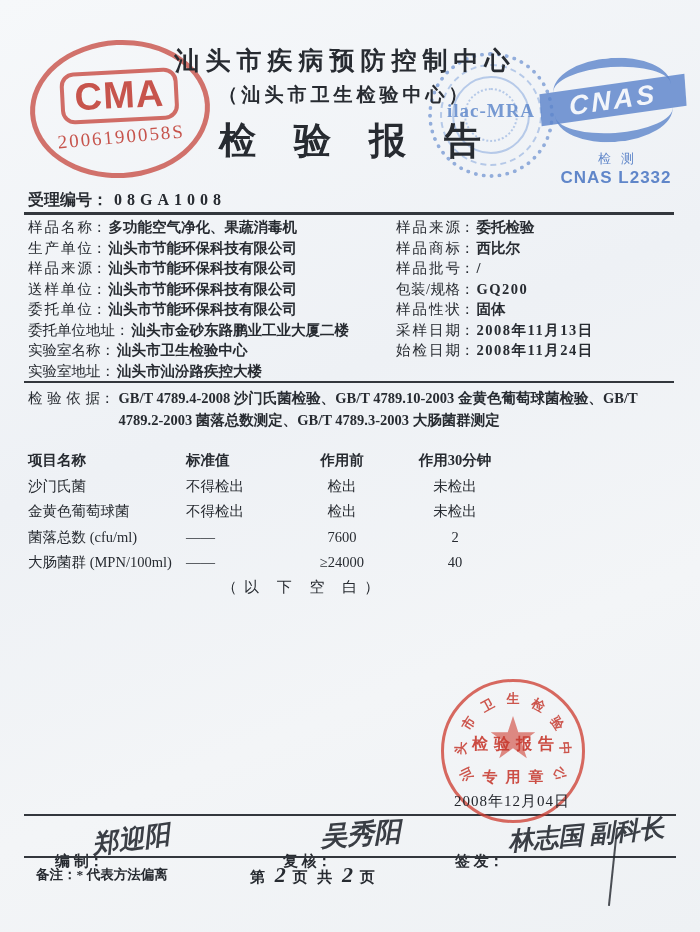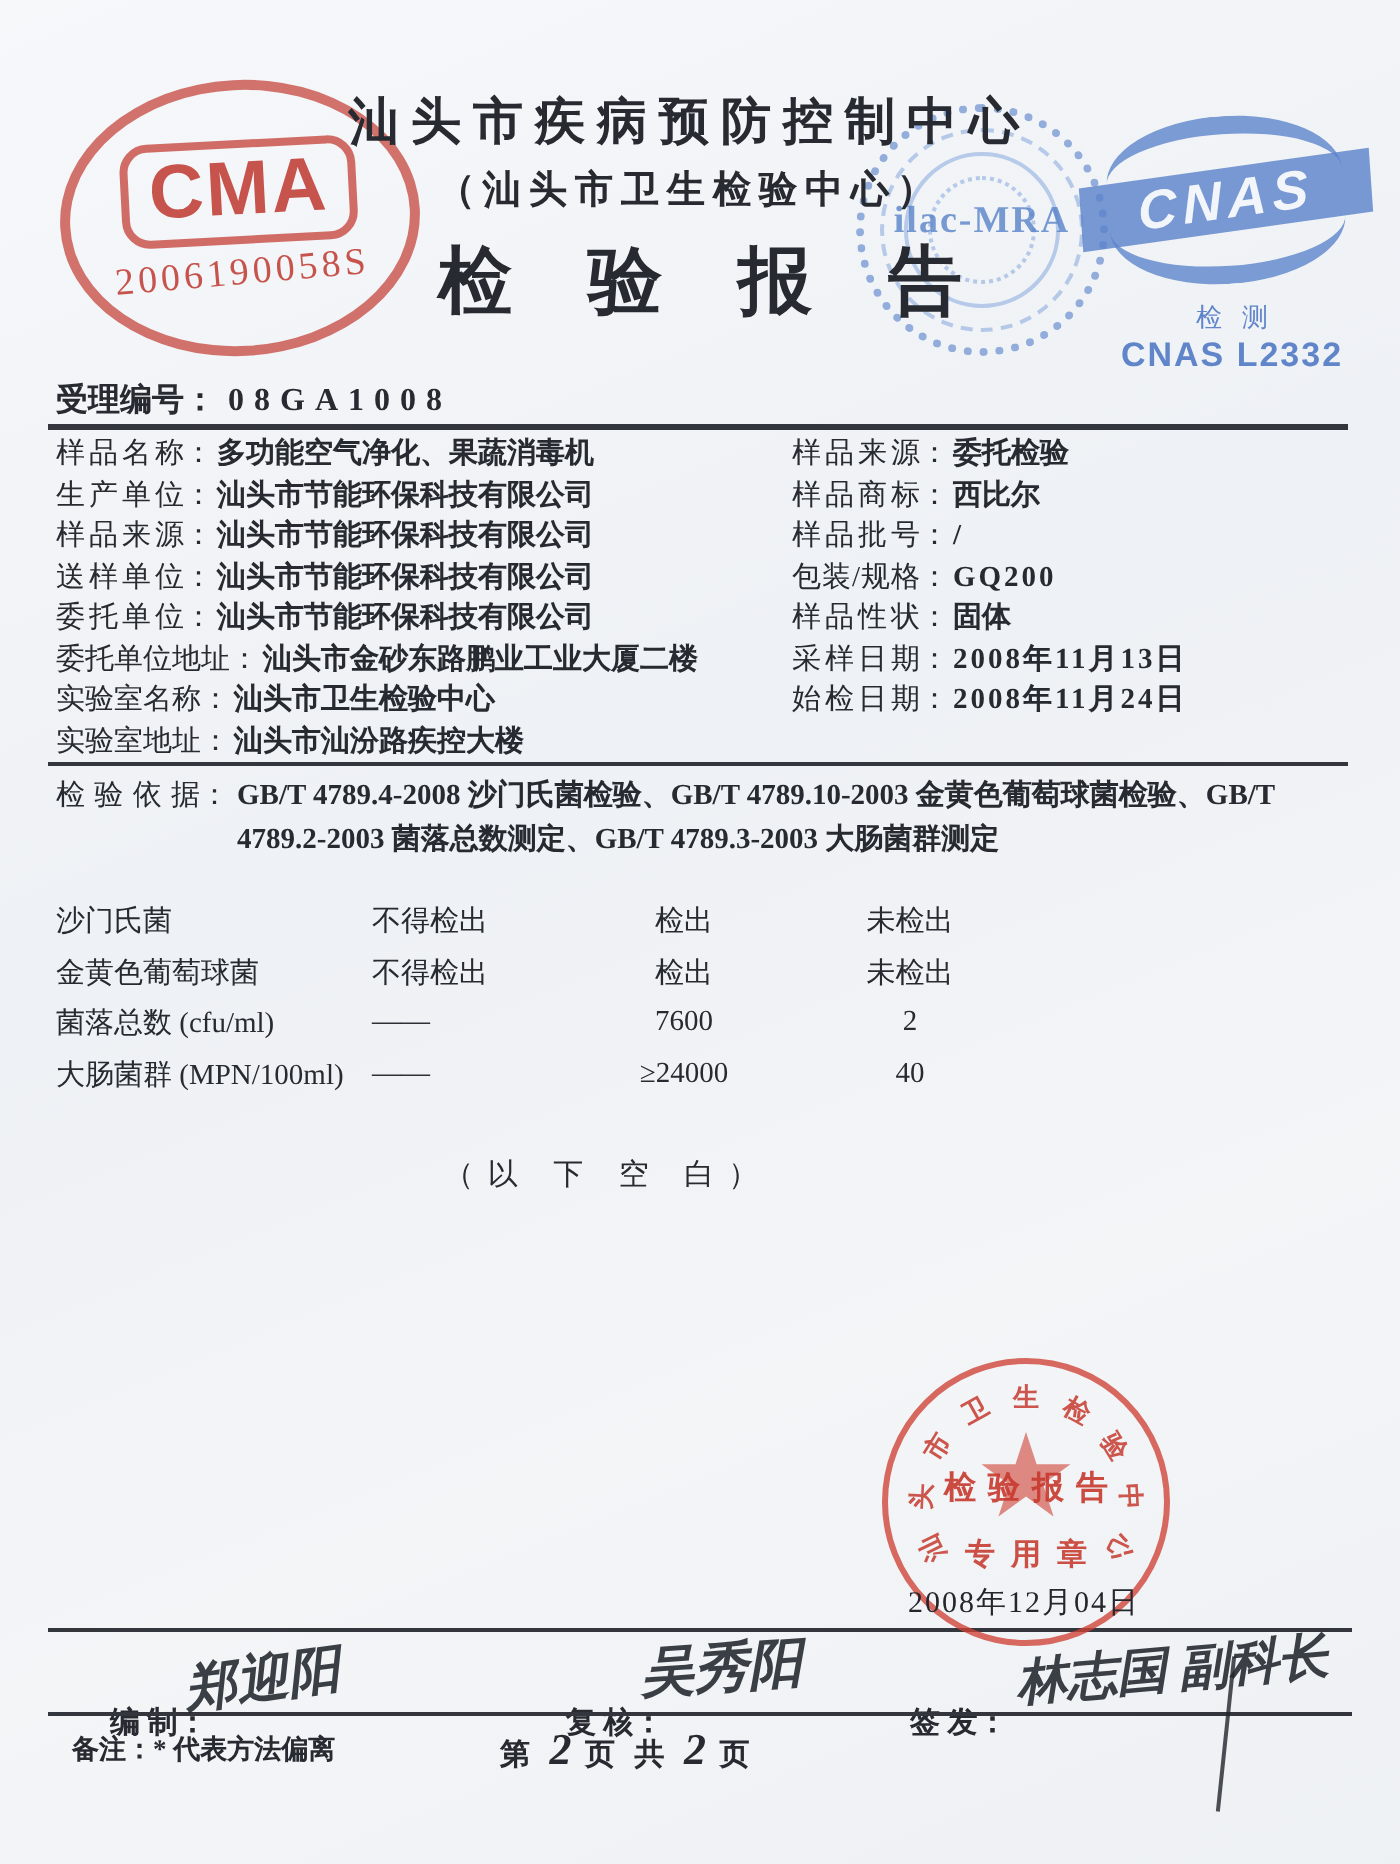--- a/index.html
+++ b/index.html
@@ -174,20 +174,26 @@
   </div>
   <div class="rule rule-b"></div>
 
   <div class="basis">
     <span class="lbl">检验依据</span>
       <span>：</span>
     <span class="basis-val">GB/T 4789.4-2008 沙门氏菌检验、GB/T 4789.10-2003 金黄色葡萄球菌检验、GB/T 4789.2-2003 菌落总数测定、GB/T 4789.3-2003 大肠菌群测定</span>
   </div>
 
   <div class="rtable">
+    <div class="rt-row rt-head">
+      <span class="c1">项目名称</span>
+      <span class="c2">标准值</span>
+      <span class="c3">作用前</span>
+      <span class="c4">作用30分钟</span>
+    </div>
     <div class="rt-row">
       <span class="c1">沙门氏菌</span>
       <span class="c2">不得检出</span>
       <span class="c3">检出</span>
       <span class="c4">未检出</span>
     </div>
     <div class="rt-row">
       <span class="c1">金黄色葡萄球菌</span>
       <span class="c2">不得检出</span>
       <span class="c3">检出</span>

